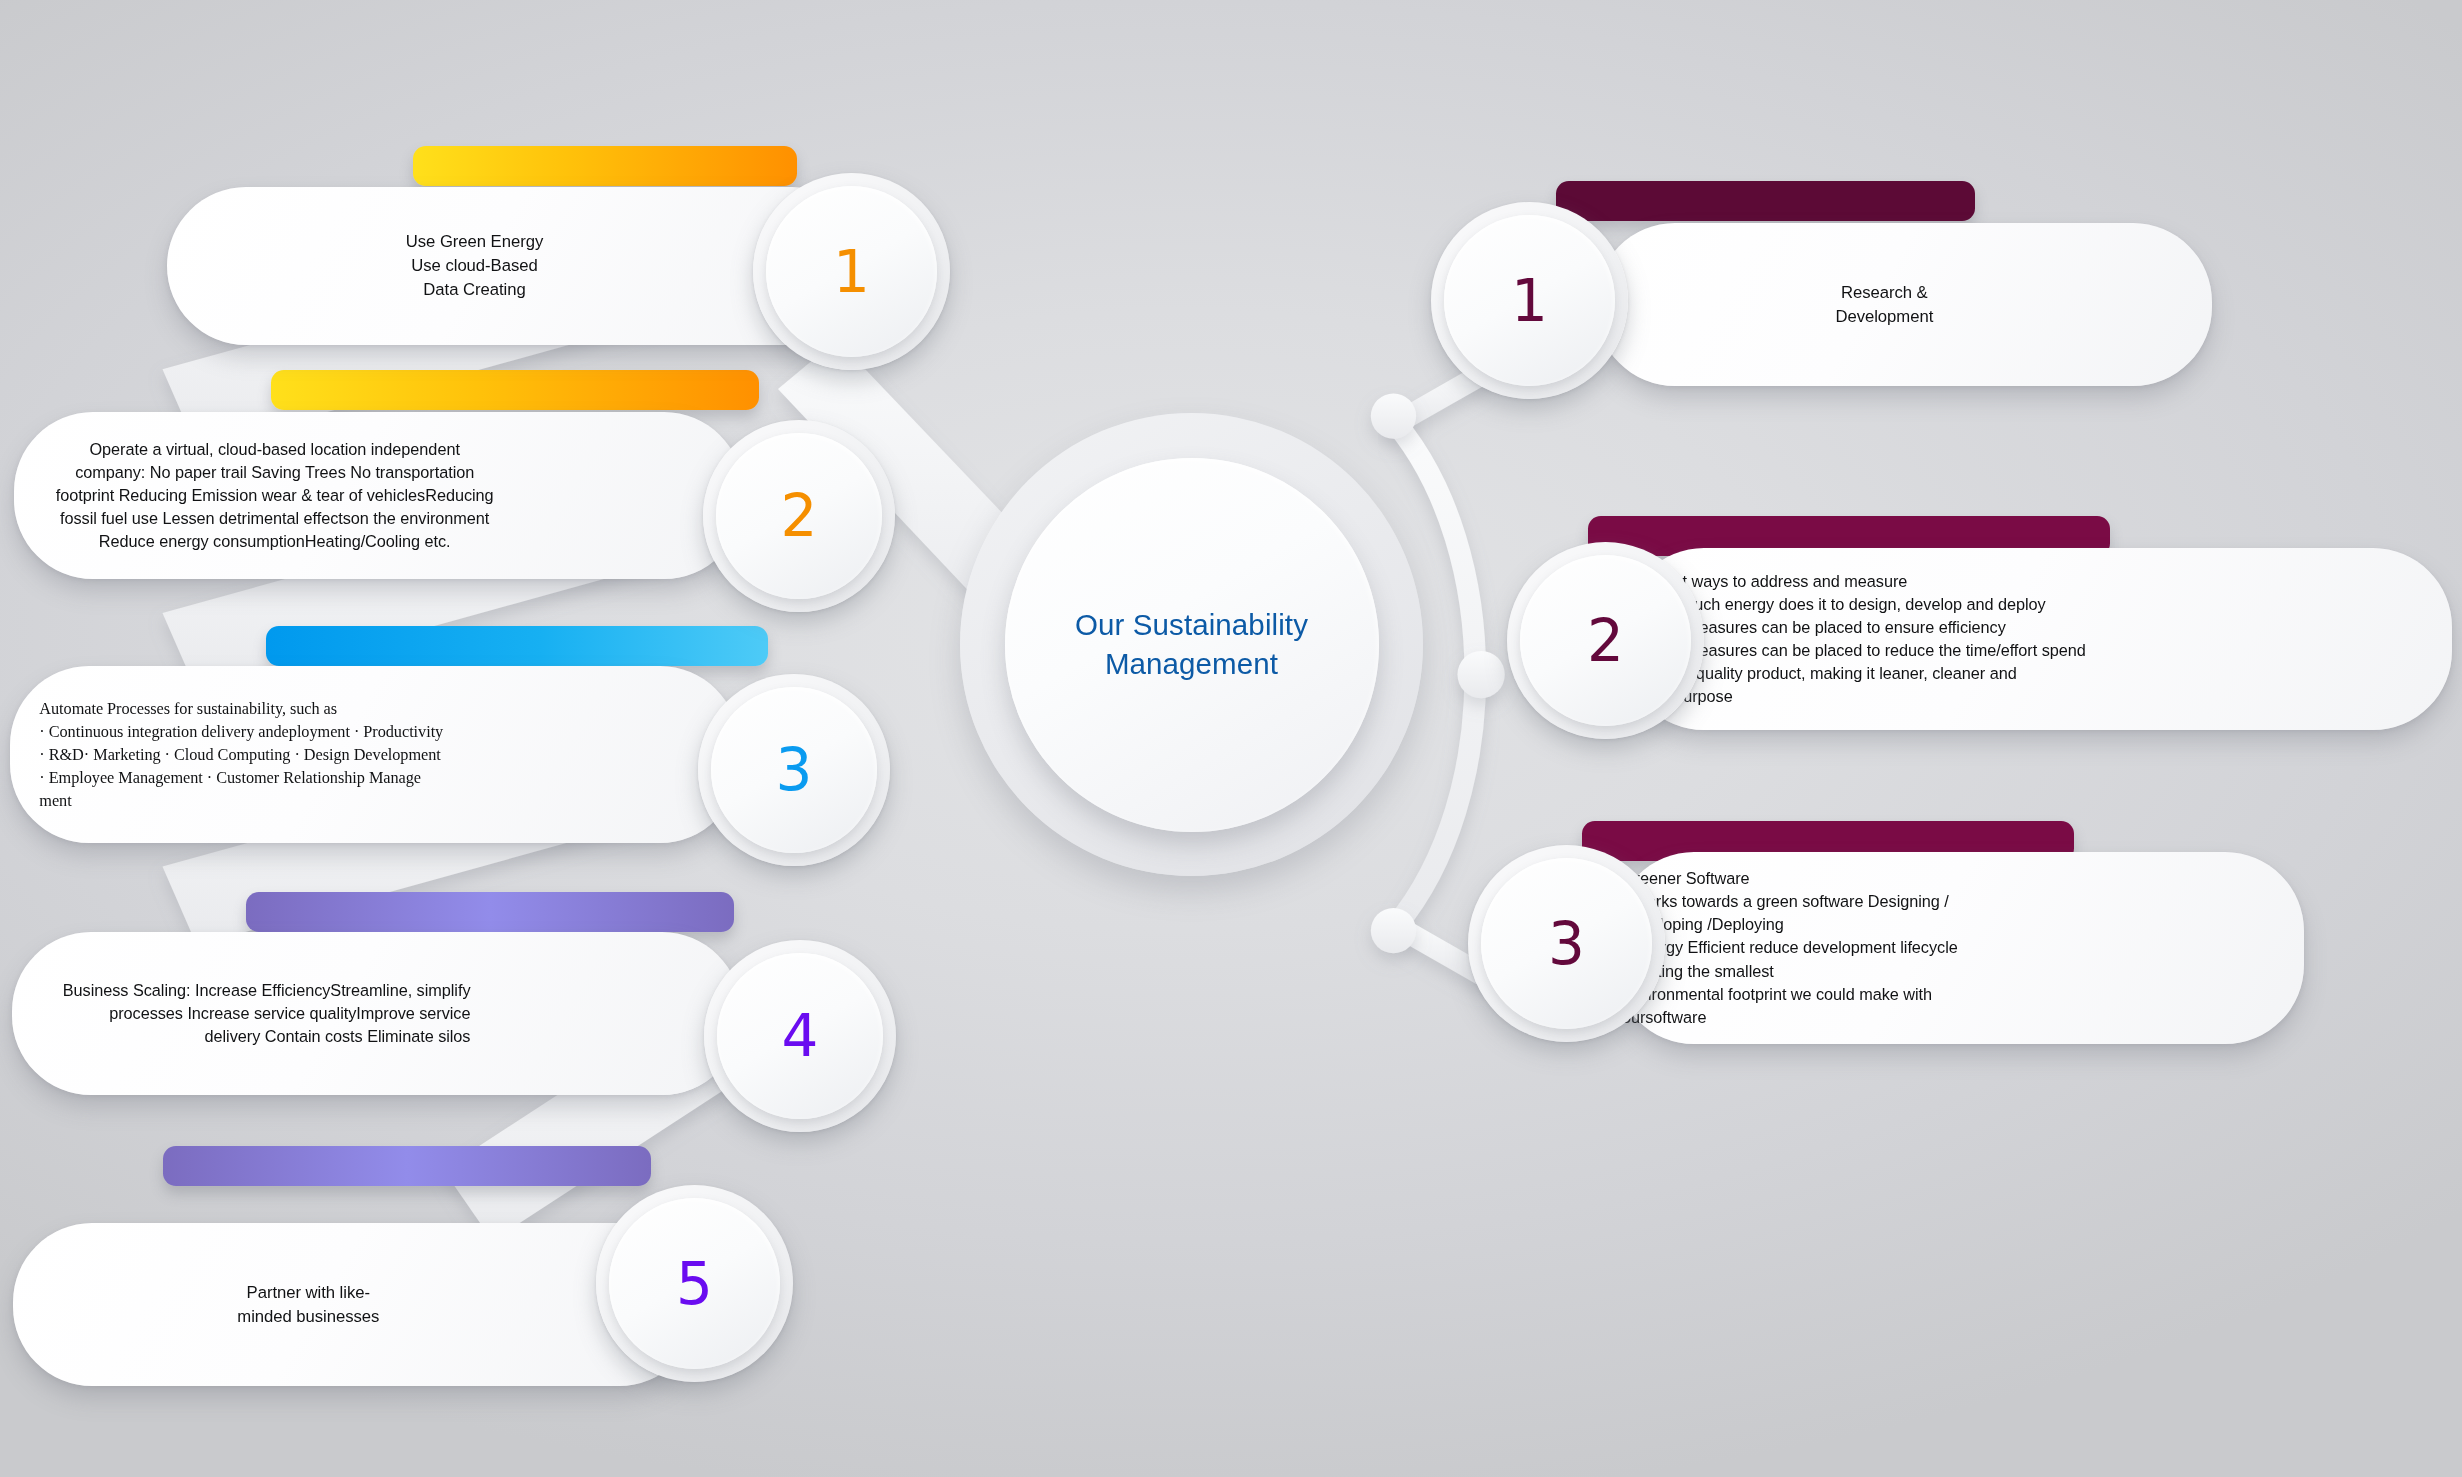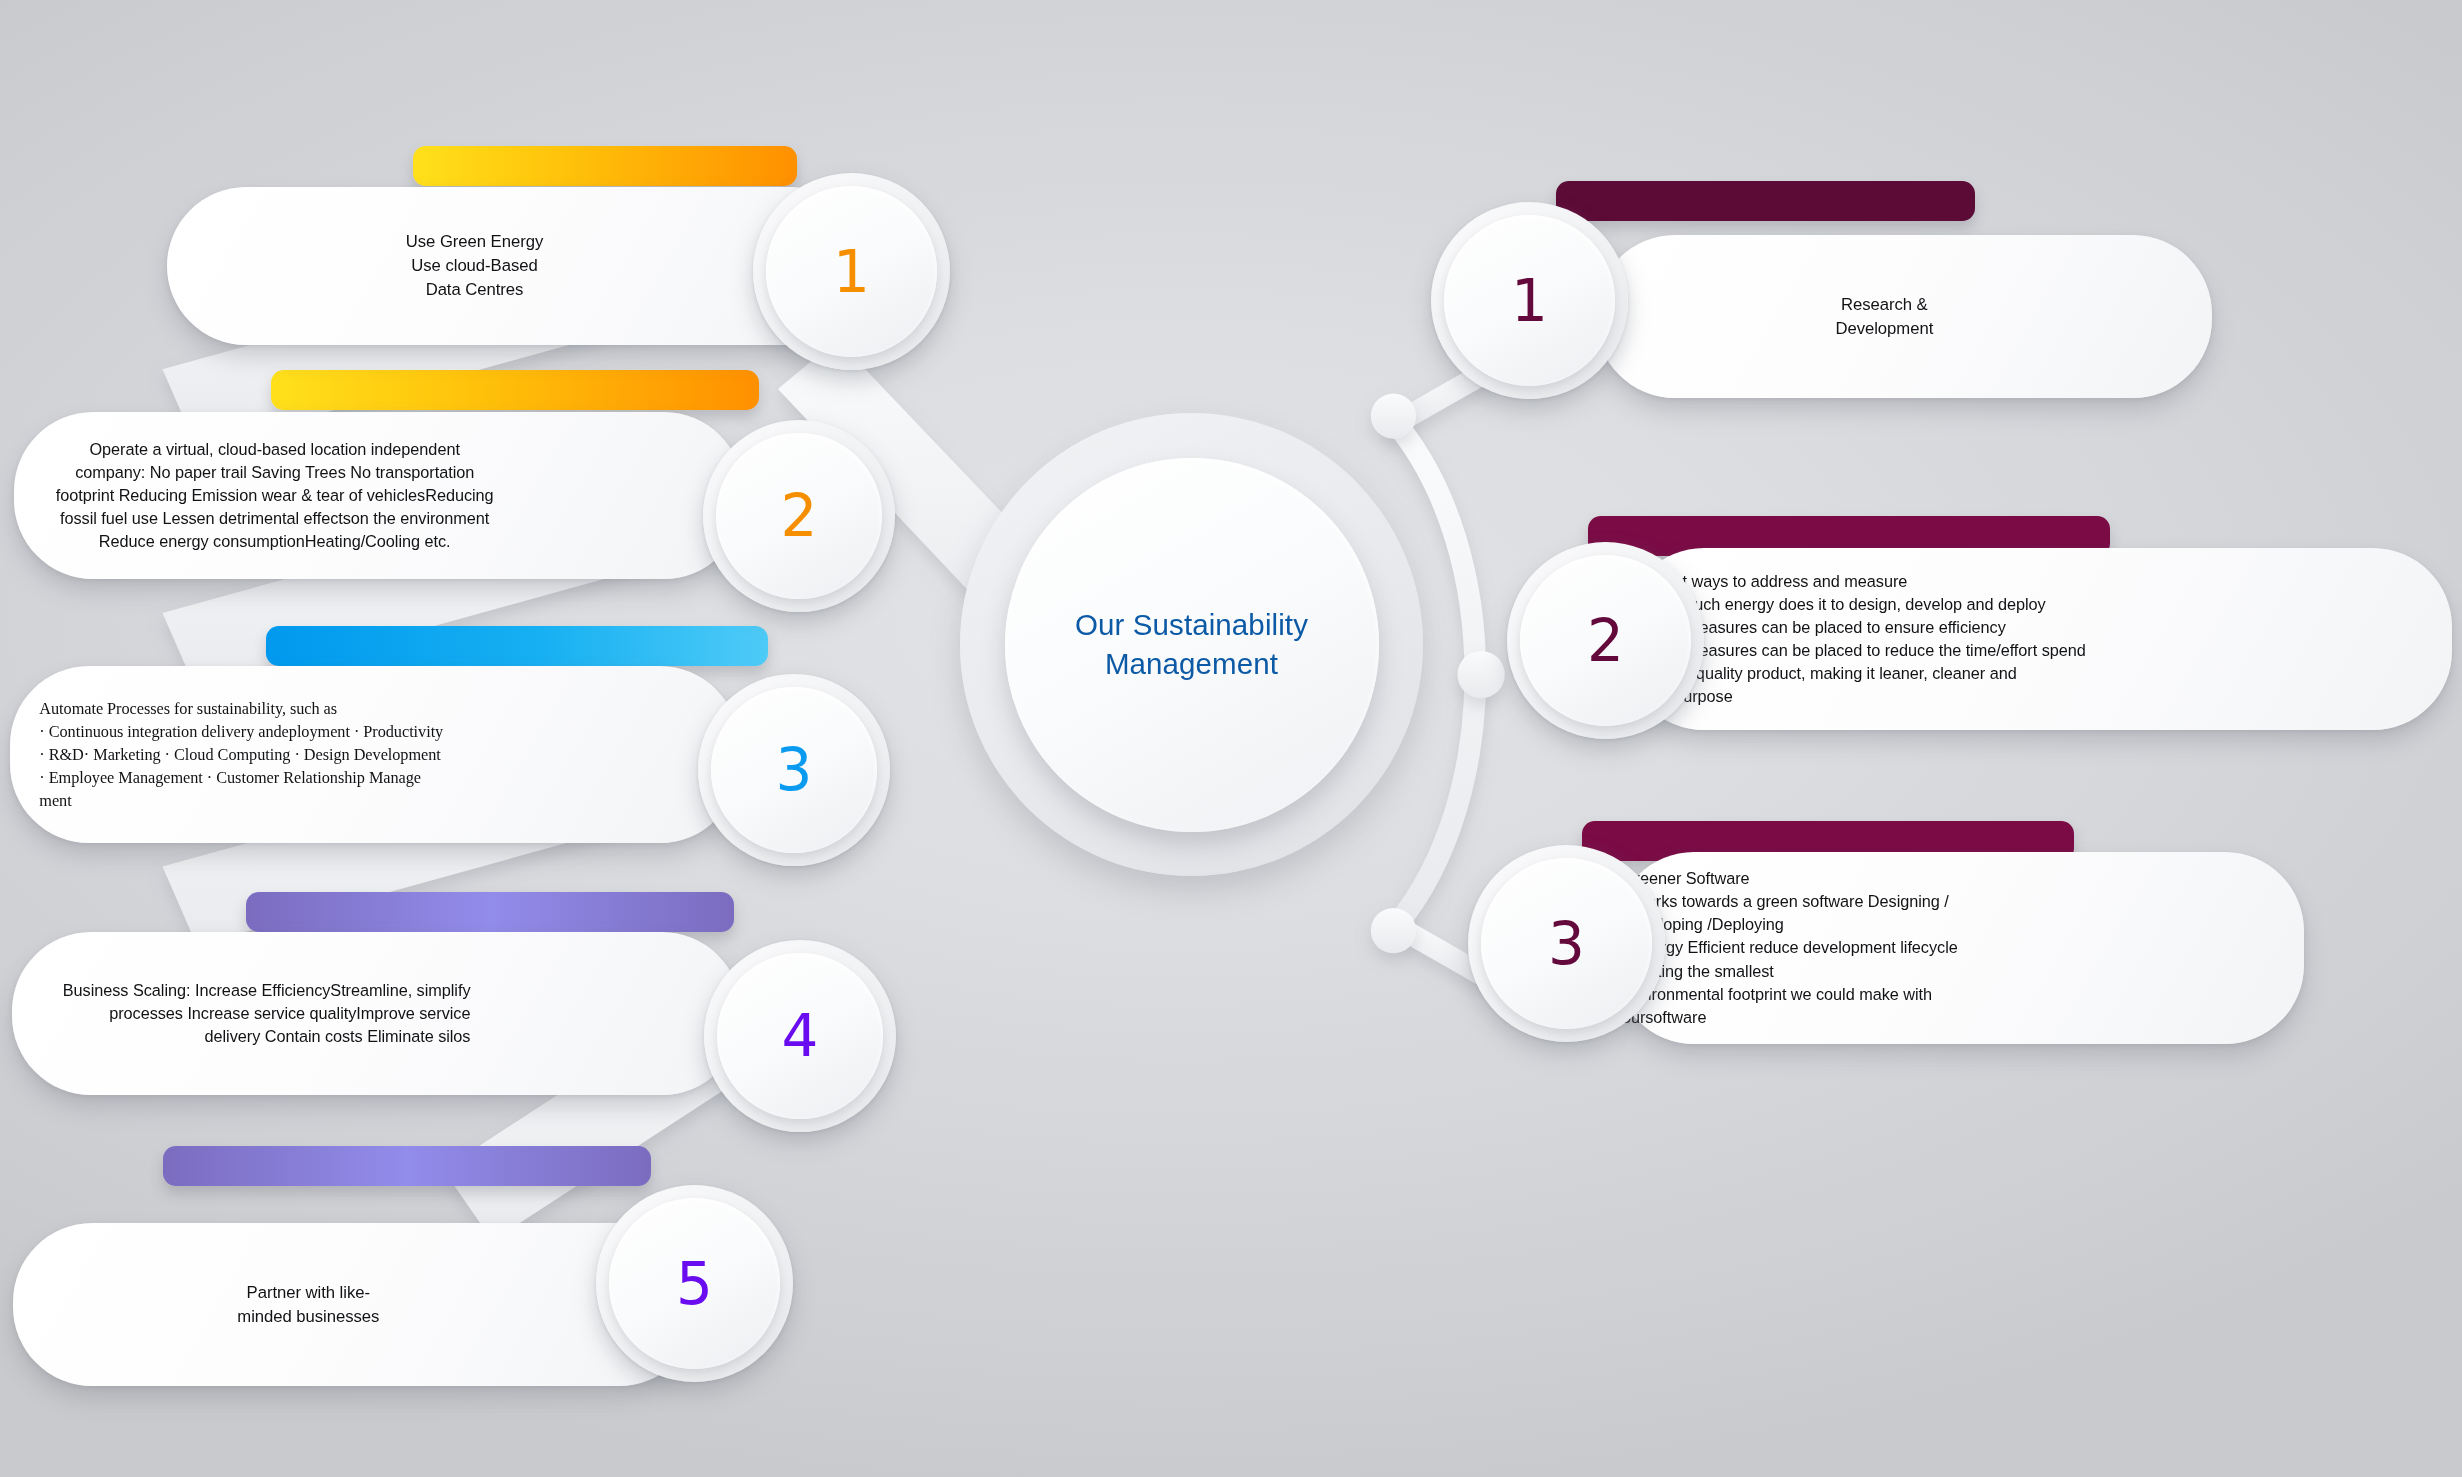--- a/index.html
+++ b/index.html
@@ -139,21 +139,21 @@
       <div id="hub-title">Our Sustainability
 Management</div>
     </div>
   </div>
 
   <div class="bar" style="left:413px; top:146px; width:384px;
               background:linear-gradient(90deg,#ffe01b 0%,#ffc20a 40%,#ff9000 100%);"></div>
   <div class="card" style="left:167px; top:187px; width:704px; height:158px; justify-content:center;">
     <div class="card-text" style="text-align:center; padding:0 148px 0 59px;">Use Green Energy
 Use cloud-Based
-Data Centres</div>
+Data Creating</div>
   </div>
   <div class="medal" style="left:753px; top:173px; width:197px; height:197px;">
     <span class="medal-num" style="color:#f58f00;">1</span>
   </div>
 
   <div class="bar" style="left:271px; top:370px; width:488px;
               background:linear-gradient(90deg,#ffe01b 0%,#ffc20a 42%,#ff9000 100%);"></div>
   <div class="card" style="left:13.8px; top:412px; width:729px; height:167px;">
     <div class="card-text" style="text-align:center; padding:0 74px 0 42px; font-size:16.3px;">Operate a virtual, cloud-based location independent
 company: No paper trail Saving Trees No transportation
@@ -193,21 +193,21 @@
               background:linear-gradient(90deg,#7b6cc0 0%,#928cea 50%,#7b6cc0 100%);"></div>
   <div class="card" style="left:12.8px; top:1187px; width:685px; height:163px; justify-content:center;margin-top:36px;">
     <div class="card-text" style="text-align:center; padding:0 143px 0 49px;">Partner with like-
 minded businesses</div>
   </div>
   <div class="medal" style="left:596px; top:1185px; width:197px; height:197px;">
     <span class="medal-num" style="color:#6a0cf0;">5</span>
   </div>
 
   <div class="bar" style="left:1556px; top:181px; width:419px; background:#5c0a36;"></div>
-  <div class="card" style="left:1596px; top:223px; width:616px; height:163px; justify-content:center;margin-top:12px;">
+  <div class="card" style="left:1596px; top:223px; width:616px; height:163px; justify-content:center;">
     <div class="card-text" style="text-align:center; padding:0 59px 0 19.7px;">Research &amp;
 Development</div>
   </div>
   <div class="medal" style="left:1431px; top:202px; width:197px; height:197px;">
     <span class="medal-num" style="color:#63093c;">1</span>
   </div>
 
   <div class="bar" style="left:1588px; top:516px; width:522px; background:#7a0b45;"></div>
   <div class="card" style="left:1625px; top:548px; width:827px; height:182px;">
     <div class="card-text" style="text-align:left; padding:0 21.7px 0 8.9px; font-size:16.3px;">Look at ways to address and measure

